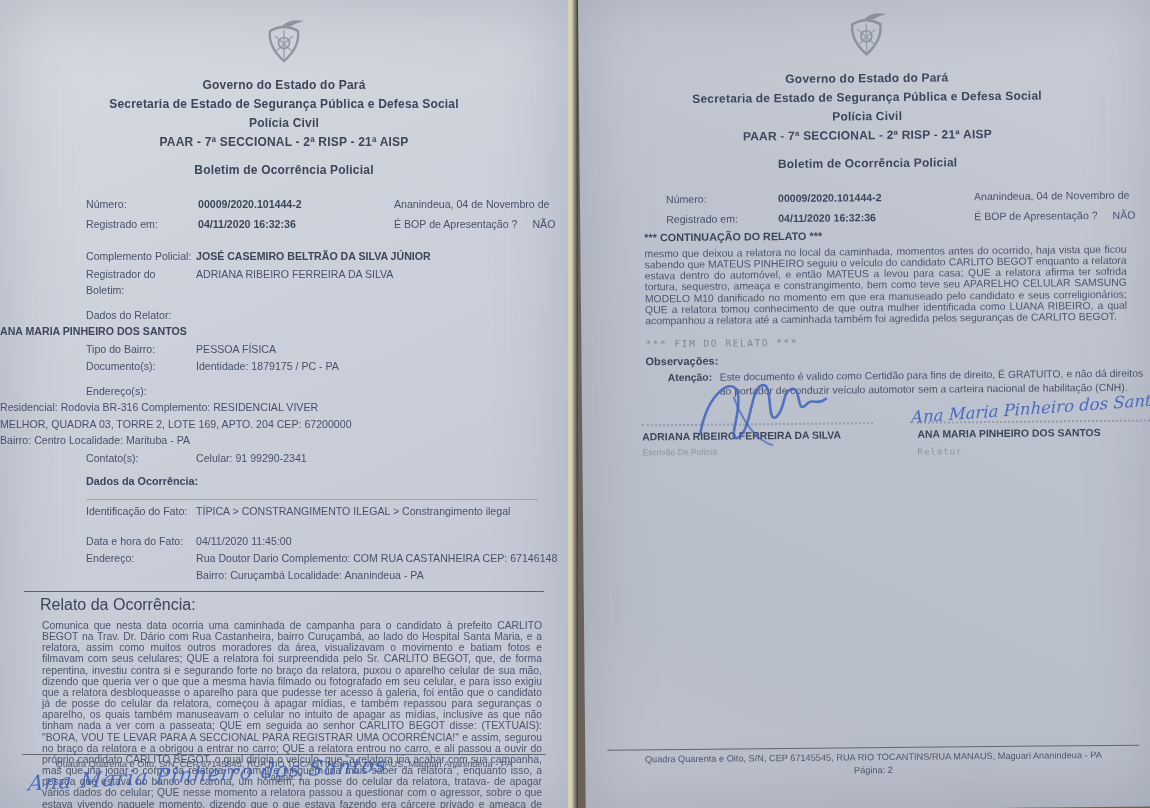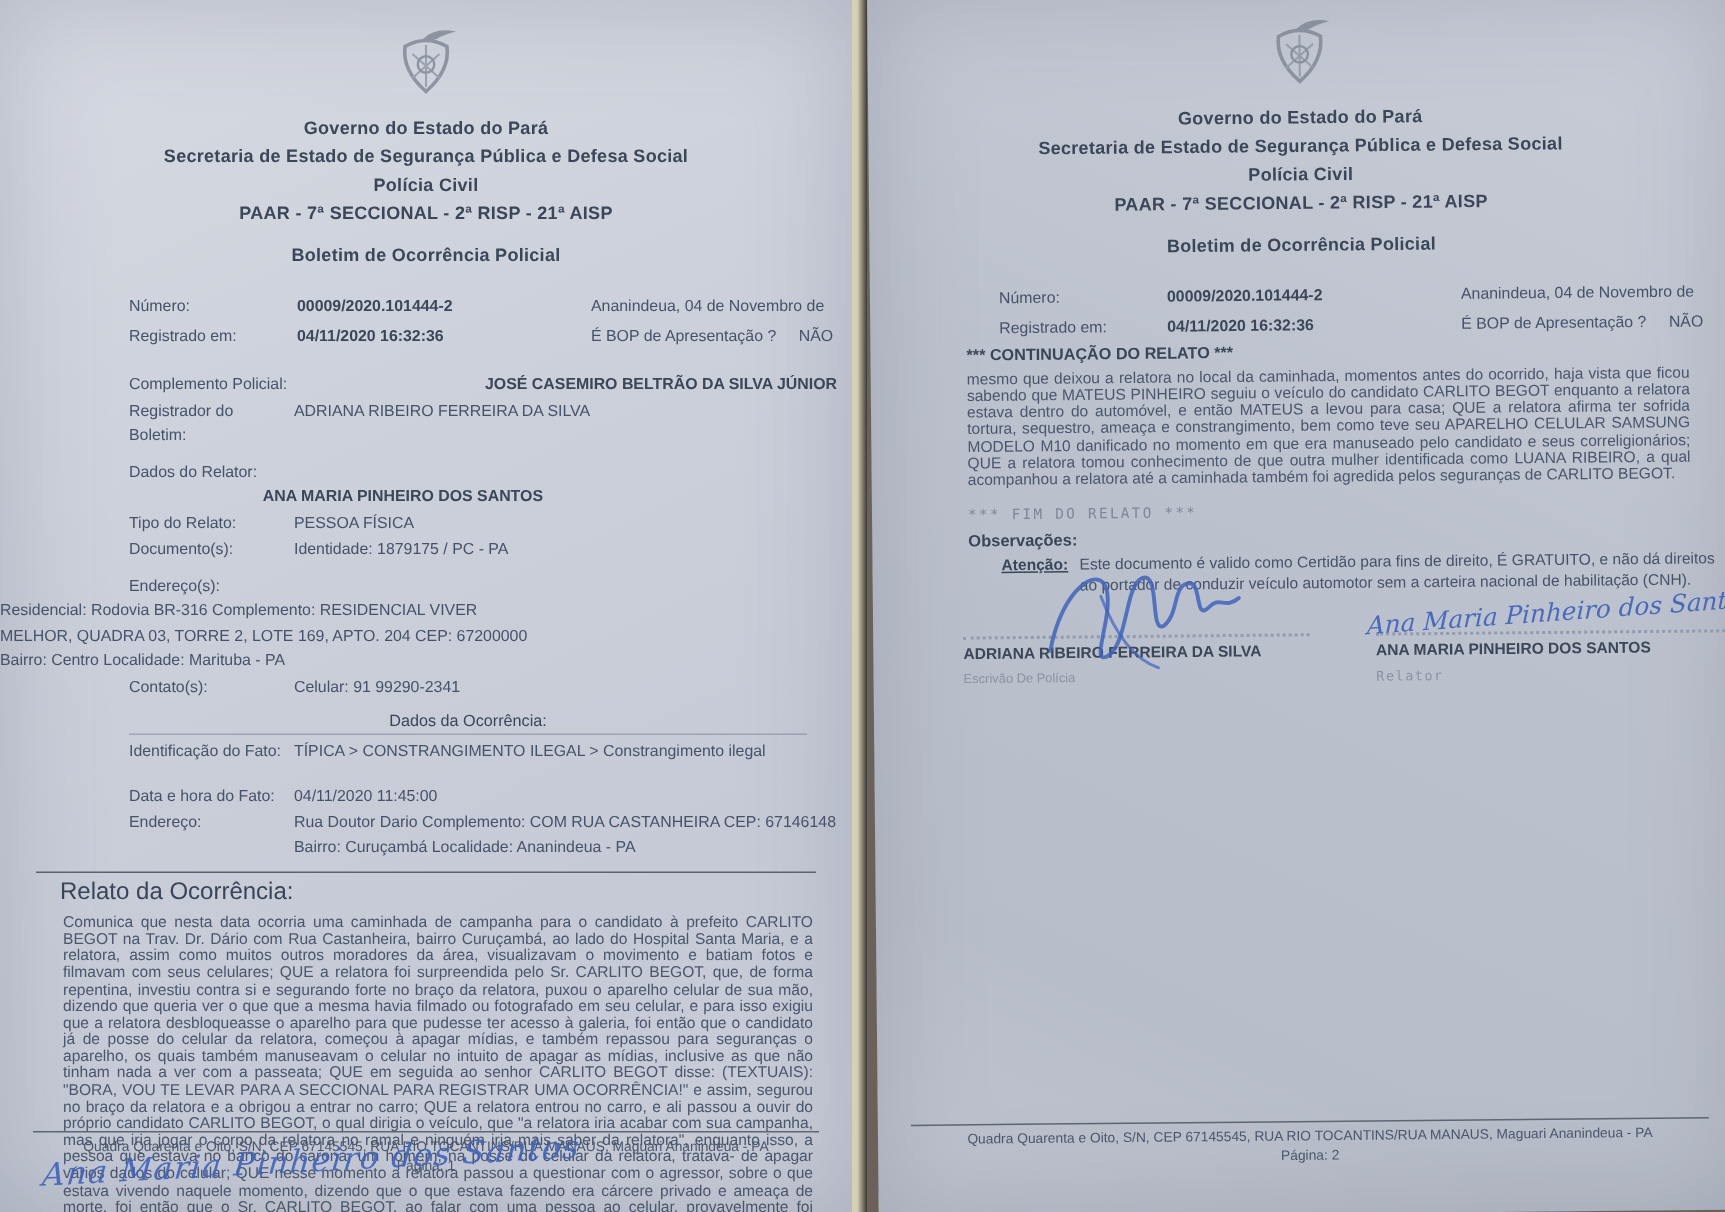--- a/index.html
+++ b/index.html
@@ -41,45 +41,45 @@
   .meta-value{width:196px;font-weight:bold;color:#3b4759;}
   .meta-right{width:168px;text-align:left;}
   .bop-q{margin-right:12px;}
   .bop-a{font-weight:normal;}
 
   
   .fields{margin-top:14px;font-size:10.6px;}
   .frow{display:flex;line-height:16.5px;margin-bottom:1px;}
   .flabel{width:110px;margin-left:86px;flex:none;}
   .fvalue{width:362px;}
-  .fvalue.bold{font-weight:bold;color:#3b4759;text-align:right;}
+  .fvalue.bold{font-weight:bold;color:#3b4759;}
   .gap-sm{margin-top:8px;flex-direction:column;}
   .gap-md{margin-top:13px;}
   .sec-head{
-    margin:9px 0 3px 86px;font-weight:normal;font-size:10.8px;color:#39465a;
-    border-bottom:1px solid rgba(90,100,120,.38);width:452px;padding-bottom:2px;text-align:center;
+    margin:9px 0 3px 86px;font-weight:bold;font-size:10.8px;color:#39465a;
+    border-bottom:1px solid rgba(90,100,120,.38);width:452px;padding-bottom:12px;
   }
 
   .rule-dark{border-top:1.6px solid #59636f;margin:8px 24px 0 24px;}
   .relato-head{font-weight:normal;font-size:16px;color:#39465a;margin:4px 0 6px 40px;}
   .relato{
     margin:0 26px 0 42px;font-size:10.4px;line-height:11.15px;
     text-align:justify;color:#4a566c;
   }
   .page2 .relato{margin:0 30px 0 64px;}
 
   
   .cont-label{font-weight:bold;font-size:10.8px;color:#39465a;margin:2px 0 5px 64px;}
   .fim-label{
     font-family:"DejaVu Sans Mono", monospace;font-size:9.6px;letter-spacing:1.5px;
     color:#7e8797;margin:12px 0 0 64px;
   }
   .obs-label{font-weight:bold;font-size:11px;color:#39465a;margin:6px 0 4px 64px;}
   .atencao{display:flex;font-size:10.4px;margin-left:86px;line-height:13.5px;}
-  .atencao-label{font-weight:bold;color:#39465a;width:52px;flex:none;text-decoration:underline;}
+  .atencao-label{font-weight:bold;color:#39465a;width:52px;flex:none;}
   .atencao-text{width:428px;}
 
   .sigs{display:flex;margin:26px 0 0 0;}
   .sig-col{position:relative;}
   .sig-col-1{margin-left:60px;width:238px;}
   .sig-col-2{margin-left:44px;width:248px;}
   .sig-line{border-bottom:2px dotted #939cae;height:0;margin-bottom:4px;}
   .sig-name{font-weight:bold;font-size:10.4px;line-height:13px;color:#3b4759;}
   .sig-role-sans{font-size:8.6px;color:#8b93a2;margin-top:4px;}
   .sig-role-mono{font-family:"DejaVu Sans Mono", monospace;font-size:9px;letter-spacing:1px;color:#8b93a2;margin-top:6px;}
@@ -149,21 +149,21 @@
         </div>
         <div class="frow">
           <span class="flabel">Registrador do Boletim:</span>
           <span class="fvalue">ADRIANA RIBEIRO FERREIRA DA SILVA</span>
         </div>
         <div class="frow gap-sm">
           <span class="flabel">Dados do Relator:</span>
           <span class="fvalue bold">ANA MARIA PINHEIRO DOS SANTOS</span>
         </div>
         <div class="frow">
-          <span class="flabel">Tipo do Relato:</span>
+          <span class="flabel">Tipo do Bairro:</span>
           <span class="fvalue">PESSOA FÍSICA</span>
         </div>
         <div class="frow">
           <span class="flabel">Documento(s):</span>
           <span class="fvalue">Identidade: 1879175 / PC - PA</span>
         </div>
         <div class="frow gap-sm">
           <span class="flabel">Endereço(s):</span>
           <span class="fvalue">Residencial: Rodovia BR-316 Complemento: RESIDENCIAL VIVER MELHOR, QUADRA 03, TORRE 2, LOTE 169, APTO. 204 CEP: 67200000 Bairro: Centro Localidade: Marituba - PA</span>
         </div>

